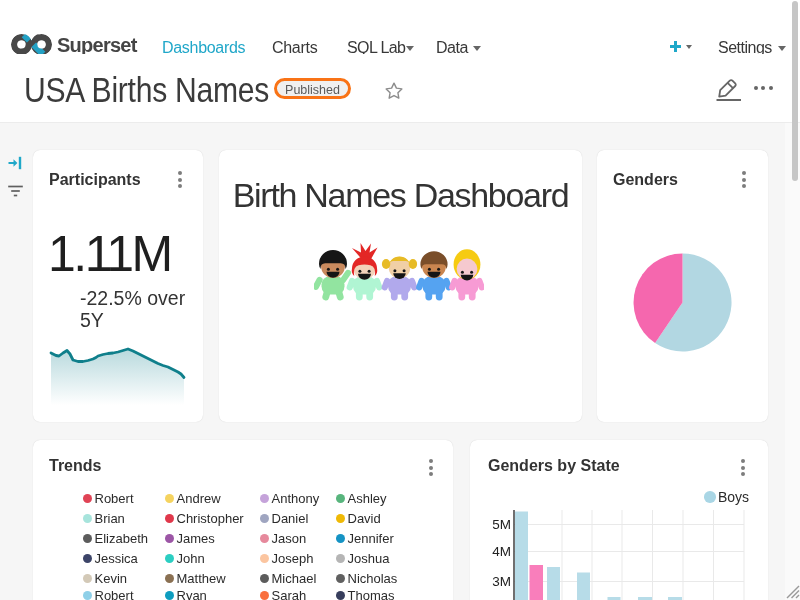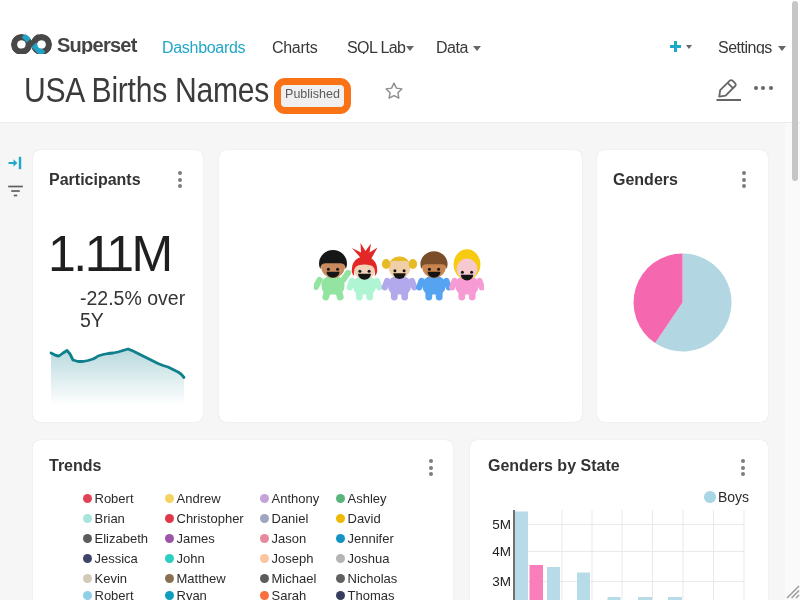--- a/index.html
+++ b/index.html
@@ -13,22 +13,22 @@
   border-bottom:2px solid #f2f2f2;margin-top:20px; }
 .navlink { position:absolute; top:18.5px; font-size:16px; letter-spacing:-0.3px; color:#383838; }
 .caret { position:absolute; width:0; height:0; border-left:4.5px solid transparent;
   border-right:4.5px solid transparent; border-top:5px solid #666; }
 
 
 #titlebar { position:absolute; top:54px; left:0; width:800px; height:69px; background:#fff;
   border-bottom:1px solid #ececec; }
 #dashtitle { position:absolute; left:24px; top:17.5px; font-size:35px; letter-spacing:-0.3px;
   color:#3b3b3b; font-weight:400; line-height:35px; transform:scale(0.86,1); transform-origin:0 0; }
-#pill { position:absolute; left:274px; top:24px; width:77px; height:36px; background:#f0f0f0;
-  border:7px solid #f97316; border-radius:11px; font-size:12.5px; color:#5a5a5a;
+#pill { position:absolute; left:274px; top:24px; width:77px; height:21px; background:#f0f0f0;
+  border:3px solid #f97316; border-radius:11px; font-size:12.5px; color:#5a5a5a;
   text-align:center; line-height:19px; }
 
 
 #content { position:absolute; top:123px; left:0; width:800px; height:477px; background:#f6f6f6; }
 .card { position:absolute; background:#fff; border-radius:7px;
   box-shadow:0 0 1px rgba(0,0,0,0.18); }
 .cardtitle { position:absolute; left:16px; top:21px; font-size:16px; font-weight:600; color:#333; }
 .kebab { position:absolute; top:21px; }
 .kebab .d { position:absolute; left:0; width:4px; height:4px; border-radius:50%; background:#7d7d7d; }
 
@@ -125,20 +125,21 @@
             <stop offset="0" stop-color="#12818E" stop-opacity="0.30"></stop>
             <stop offset="1" stop-color="#12818E" stop-opacity="0"></stop>
           </linearGradient>
         </defs>
         <path d="M2 8 L7 10.5 L10 11 L14 8 L18 5.5 L21 9 L24 15 L29 16.5 L34 16.5 L39 15.5 L44 14 L47 12.5 L49 11 L54 9.5 L59 8.5 L64 8 L69 7 L74 5.5 L79 4 L84 6 L89 8.5 L94 11 L99 13.5 L104 16 L109 18.5 L114 20.5 L119 22 L124 24.5 L129 27 L132 29 L135 32.5 L135 60 L2 60 Z" fill="url(#sparkfill)" stroke="none"></path>
         <path d="M2 8 L7 10.5 L10 11 L14 8 L18 5.5 L21 9 L24 15 L29 16.5 L34 16.5 L39 15.5 L44 14 L47 12.5 L49 11 L54 9.5 L59 8.5 L64 8 L69 7 L74 5.5 L79 4 L84 6 L89 8.5 L94 11 L99 13.5 L104 16 L109 18.5 L114 20.5 L119 22 L124 24.5 L129 27 L132 29 L135 32.5" fill="none" stroke="#0F7F8B" stroke-width="2.8" stroke-linejoin="round" stroke-linecap="round"></path>
       </svg>
     </div>
 
     <div class="card" style="left:219px; top:27px; width:363px; height:272px;">
+      <div class="abs" style="left:0; top:26.5px; width:363px; text-align:center; font-size:34px; letter-spacing:-1.3px; color:#333; line-height:37px;">Birth Names Dashboard</div>
       <svg class="abs" style="left:95px; top:93px;" width="170" height="58" viewBox="0 0 170 58">
         <g>
             <rect x="3.1999999999999993" y="34" width="6.2" height="14" rx="3.1" fill="#92E4A0" transform="rotate(28 6.300000000000001 35.5)"></rect>
             <rect x="28.5" y="26" width="6" height="15" rx="3" fill="#92E4A0" transform="rotate(35 31.5 33.5)"></rect>
             <rect x="9.2" y="45" width="6.8" height="12.5" rx="3.4" fill="#92E4A0" transform="rotate(16 12.6 51)"></rect>
             <rect x="22" y="45" width="6.8" height="12.5" rx="3.4" fill="#92E4A0" transform="rotate(-16 25.4 51)"></rect>
             <rect x="7.5" y="33.5" width="23" height="18" rx="8" fill="#92E4A0"></rect>
             <circle cx="19" cy="23" r="12" fill="#C98A5E"></circle>
             <path d="M5 21 a14 14 0 1 1 28 0 q0 3.2 -1.8 5.3 q1 -5.6 -4.4 -6.1 l-15.6 0 q-5.4 0.5 -4.4 6.1 q-1.8 -2.1 -1.8 -5.3 Z" fill="#161616"></path>
             <circle cx="14.4" cy="26.2" r="1.5" fill="#151515"></circle>

